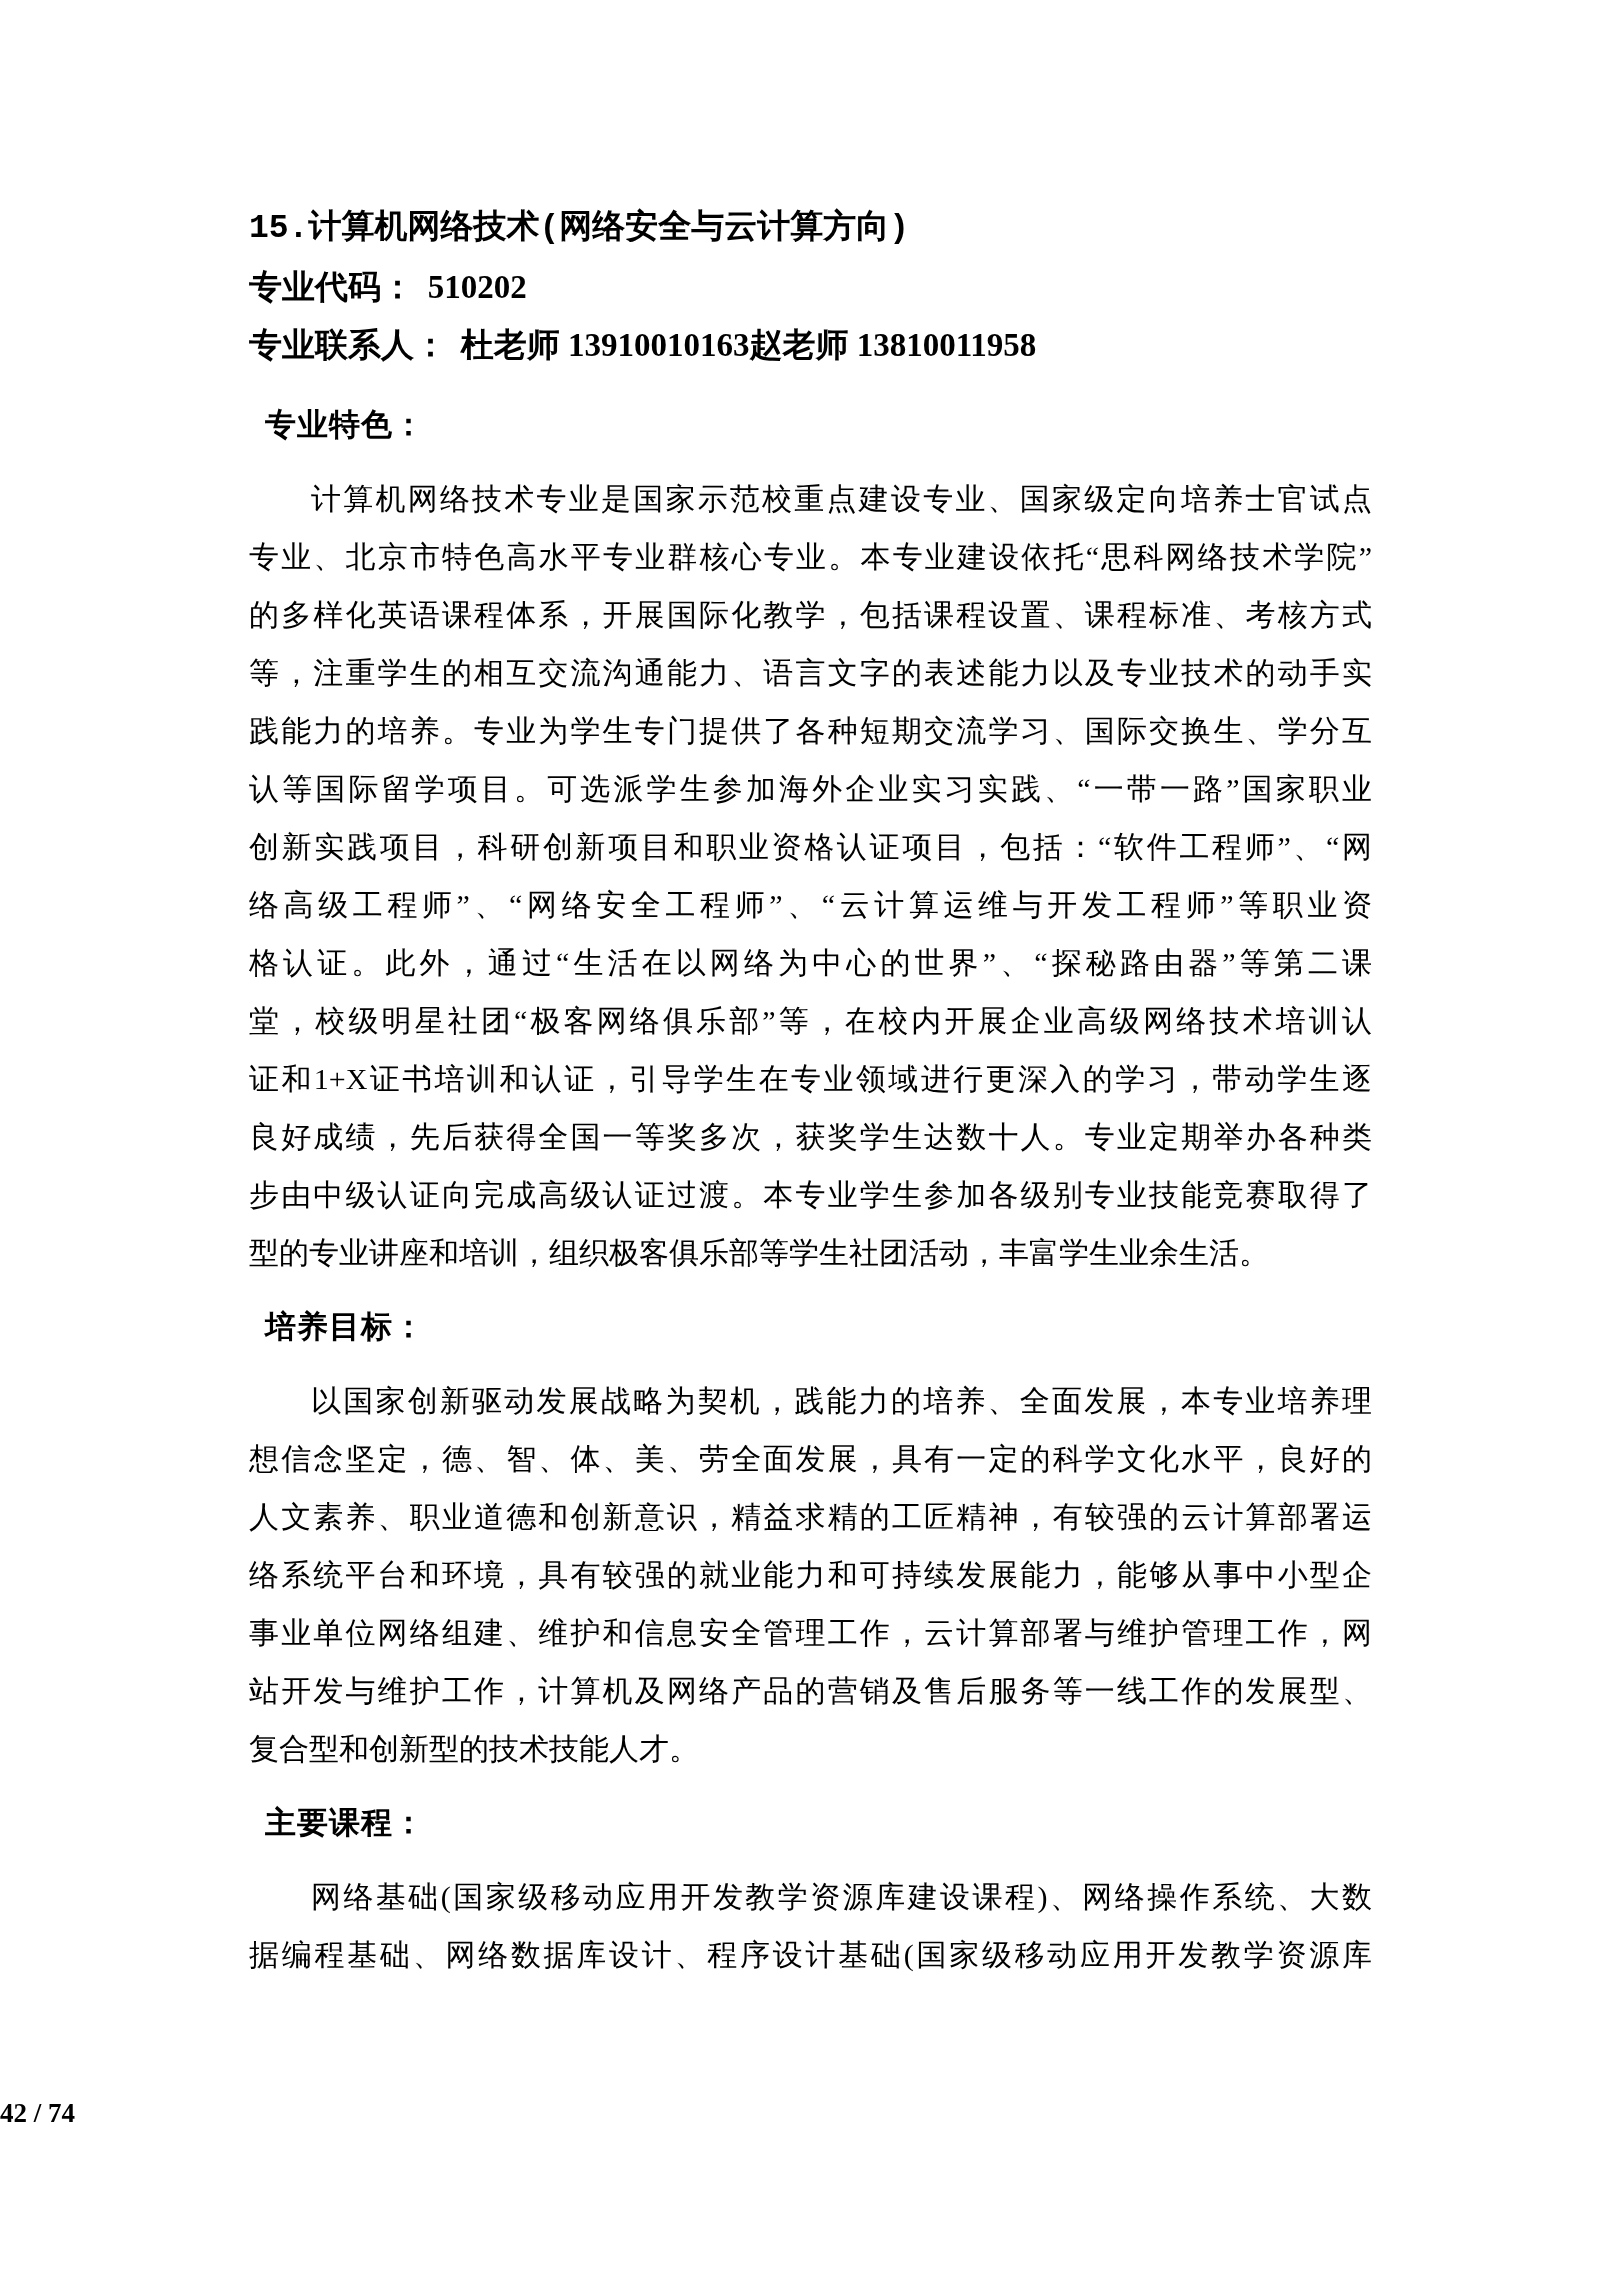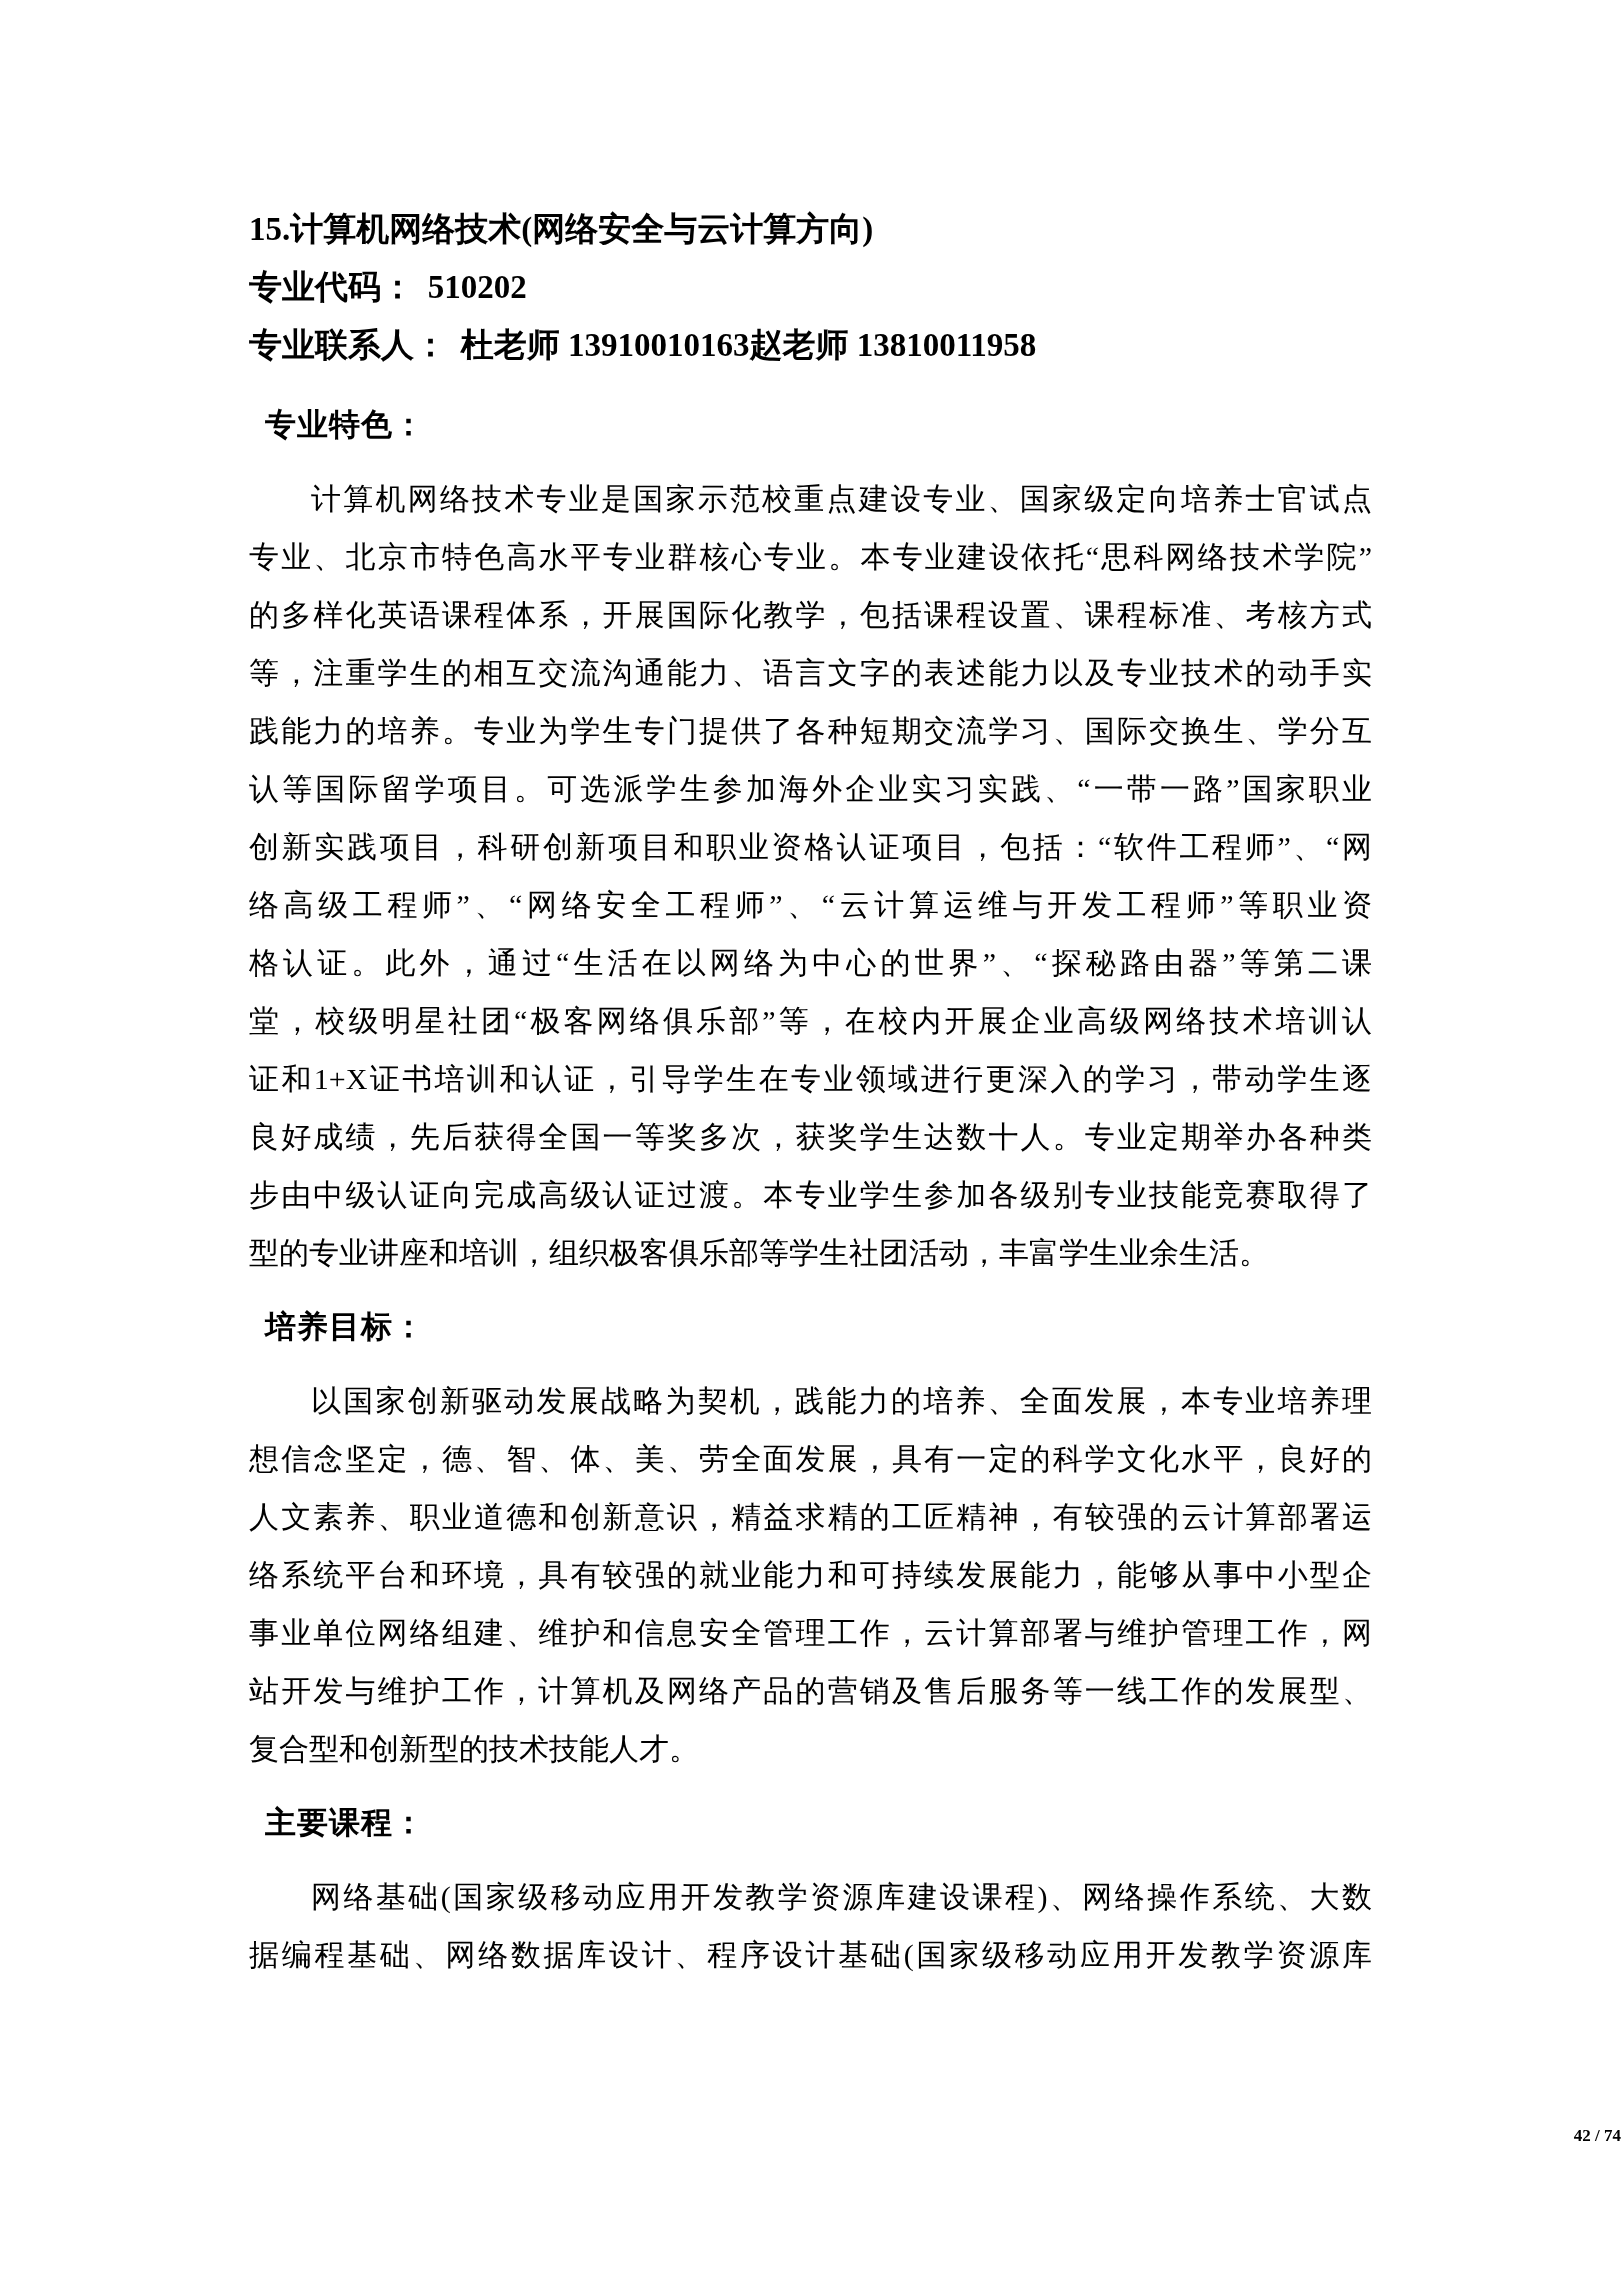--- a/index.html
+++ b/index.html
@@ -21,20 +21,21 @@
     left: 249px;
     top: 200px;
     width: 1123px;
   }
   .title {
     margin: 0;
     font-size: 33px;
     font-weight: bold;
     line-height: 58px;
     white-space: nowrap;
+    font-family: Liberation Mono, monospace;
   }
   .kv-row {
     display: flex;
     align-items: flex-start;
     font-size: 33px;
     font-weight: bold;
     line-height: 58px;
     white-space: nowrap;
   }
   .kv-value { margin-left: 13.7px; }
@@ -58,25 +59,24 @@
     text-align: justify;
     text-align-last: justify;
   }
   .line.first { text-indent: 62px; }
   .line.endp { text-align-last: left; }
   .footer {
     position: absolute;
     top: 2098px;
     left: 0;
     width: 100%;
-    text-align: right;
-    font-size: 17px;
+    text-align: left;
+    font-size: 27px;
     font-weight: bold;
     font-family: "Liberation Serif", serif;
-    margin-top: 28px;
   }
 </style>
 </head>
 <body>
 
 <div class="page">
   <div class="content">
 
     <h1 class="title">15.计算机网络技术(网络安全与云计算方向)</h1>
 

